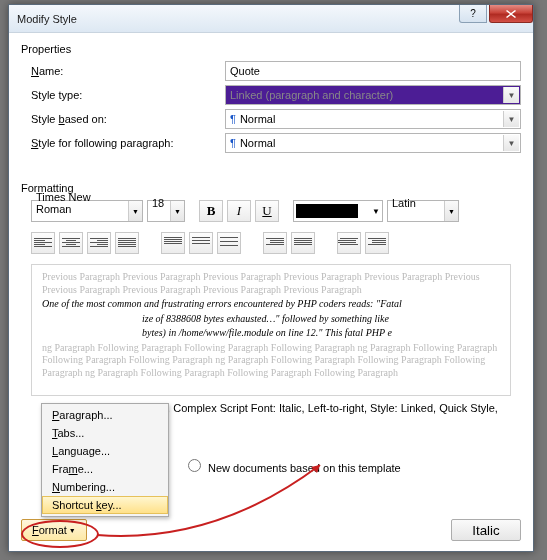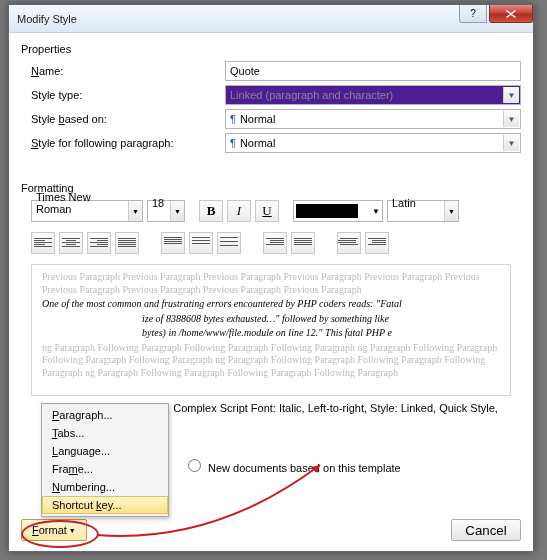--- a/index.html
+++ b/index.html
@@ -378,21 +378,21 @@
     </div>
   </div>
 
   <div class="bottom">
     <div class="format-btn">
       <span><span style="text-decoration:underline">F</span>ormat </span>
       <span style="font-size:7px;margin-left:2px">▼</span>
     </div>
     <div style="flex:1"></div>
     <div style="width:6px"></div>
-    <button class="btn">Cancel</button>
+    <button class="btn">Italic</button>
   </div>
 
   <div class="popup">
     <div class="item"><span class="u">P</span>aragraph...</div>
     <div class="item"><span class="u">T</span>abs...</div>
     <div class="item"><span class="u">L</span>anguage...</div>
     <div class="item">Fra<span class="u">m</span>e...</div>
     <div class="item"><span class="u">N</span>umbering...</div>
     <div class="item hover">Shortcut <span class="u">k</span>ey...</div>
   </div>

